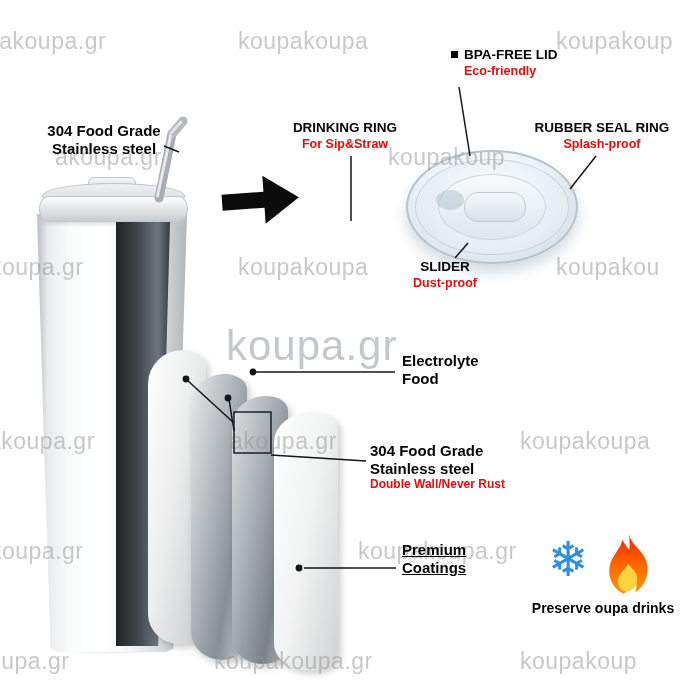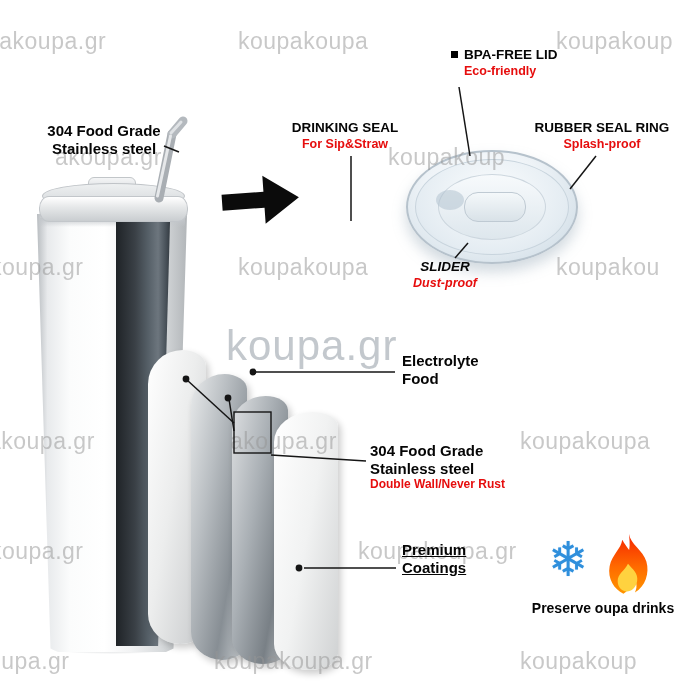--- a/index.html
+++ b/index.html
@@ -73,21 +73,21 @@
   .red{color:#e60d0d;}
   .t135{font-size:13.5px;}
   .t15{font-size:15px;}
   .sub125{font-size:12.5px;margin-top:1px;}
   .sub12{font-size:12px;margin-top:0;}
   #lbl-straw{left:38px;top:122px;width:132px;font-size:15px;}
   #lbl-drink{left:281px;top:120px;width:128px;}
   #lbl-bpa{left:464px;top:47px;}
   #lbl-bpa .bullet{position:absolute;left:-13px;top:4px;width:7px;height:7px;background:#000;display:block;}
   #lbl-seal{left:532px;top:120px;width:140px;}
-  #lbl-slider{left:406px;top:259px;width:78px;font-style:italic;}
+  #lbl-slider{left:406px;top:259px;width:78px;}
   #lbl-electro{left:402px;top:352px;}
   #lbl-wall{left:370px;top:442px;}
   #lbl-premium{left:402px;top:541px;text-decoration:underline;}
   #lbl-preserve{left:518px;top:599px;width:170px;font-size:14px;line-height:1.3;}
 
   
   .snowflake{position:absolute;left:548px;top:536px;z-index:7;font-size:48px;line-height:1;
     color:#2f8fdc;text-shadow:0 0 1px #8ec4ef;}
   .flame{position:absolute;left:604px;top:534px;width:48px;height:62px;z-index:7;}
 
@@ -169,21 +169,21 @@
       <circle cx="299" cy="568" r="3.4"></circle>
     </g>
   </svg>
 
   <div class="lbl center" id="lbl-straw">
     <div>304 Food Grade</div>
     <div>Stainless steel</div>
   </div>
 
   <div class="lbl center" id="lbl-drink">
-    <div class="t135">DRINKING SEAL</div>
+    <div class="t135">DRINKING RING</div>
     <div class="red sub125">For Sip&amp;Straw</div>
   </div>
 
   <div class="lbl center" id="lbl-seal">
     <div class="t135">RUBBER SEAL RING</div>
     <div class="red sub125">Splash-proof</div>
   </div>
 
   <div class="lbl" id="lbl-bpa">
     <span class="bullet"></span>

